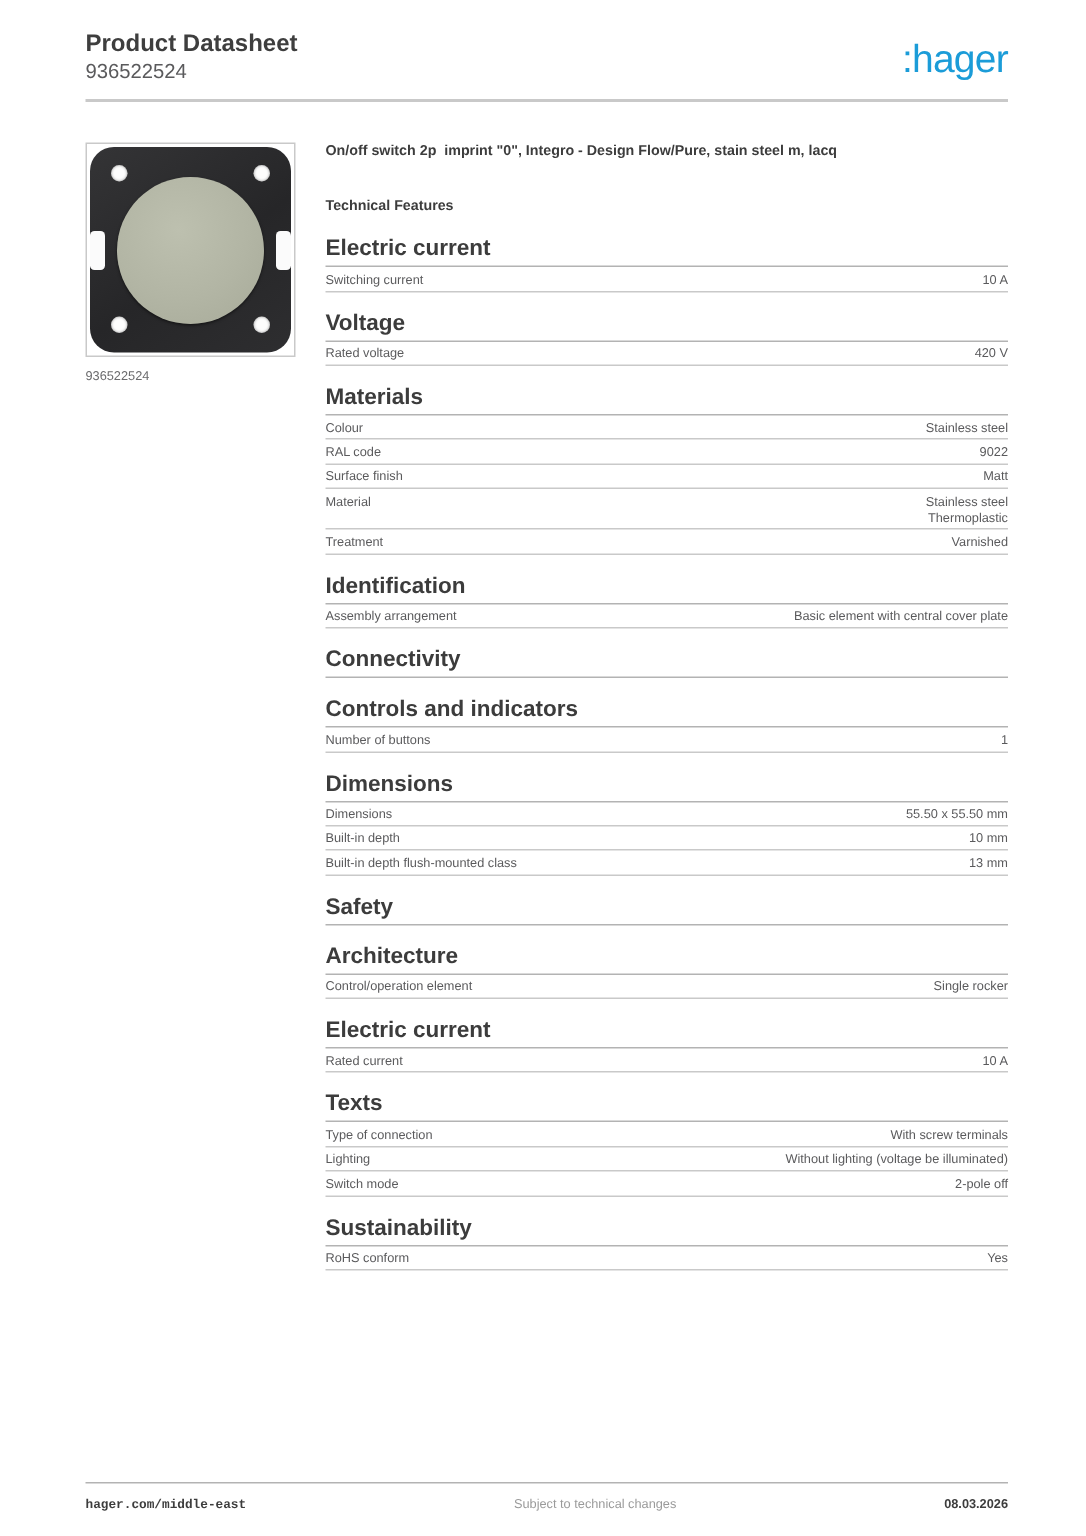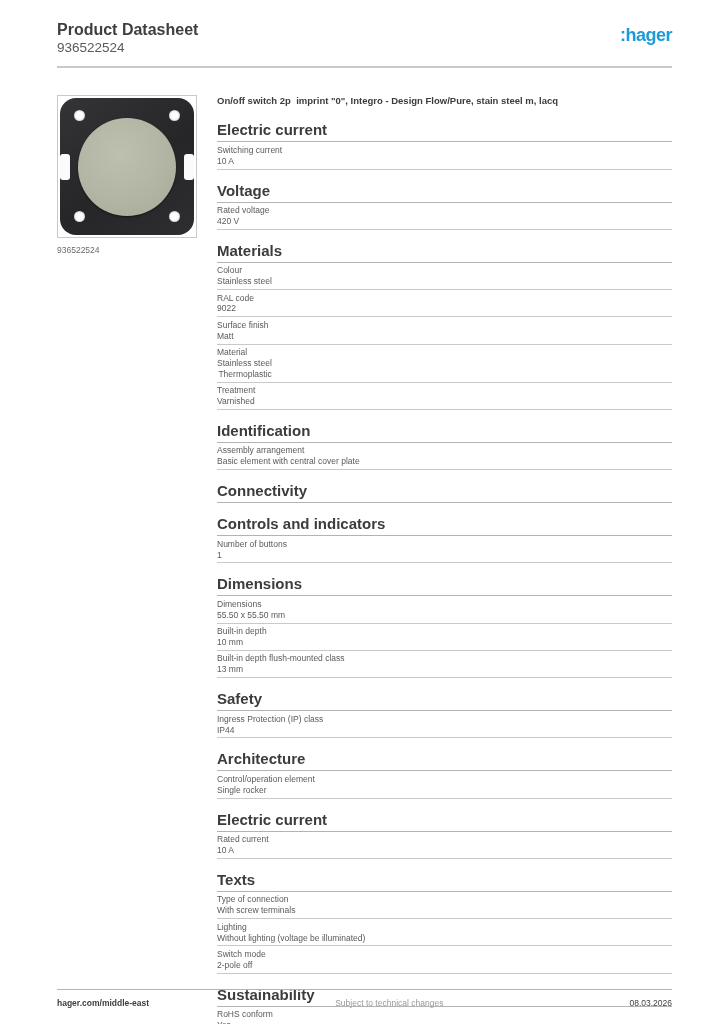--- a/index.html
+++ b/index.html
@@ -8,21 +8,21 @@
   .page {
     position:relative; width:724px; height:1024px; background:#ffffff;
     margin:0 auto; overflow:hidden;
   }
 
   
   .header { position:absolute; left:57px; right:52px; top:20px;
     display:flex; justify-content:space-between; align-items:flex-start; }
   .header-title { font-size:16px; font-weight:bold; color:#3e3e3e; line-height:1.2; }
   .header-number { font-size:13.5px; color:#5a5a5c; margin-top:1px; }
-  .logo { font-size:18px; font-weight:bold; letter-spacing:-0.5px; line-height:1;
+  .logo { font-size:26px; font-weight:normal; letter-spacing:-0.5px; line-height:1;
     margin-top:6px; color:#1b9cd8; }
   .header-divider { position:absolute; left:57px; right:52px; top:66px;
     height:2px; background:#c9c9c9; }
 
   
   .content { position:absolute; left:57px; right:52px; top:95px; display:flex; }
   .left-col { width:140px; flex:0 0 140px; }
   .right-col { flex:1; margin-left:20px; }
 
   
@@ -48,32 +48,32 @@
   .product-title { font-size:9.5px; font-weight:bold; color:#3c3c3c;
     line-height:1.3; white-space:pre-wrap; }
   .tf-heading { font-size:9.5px; font-weight:bold; color:#3c3c3c; margin-top:25px; }
   .sections { margin-top:14px; }
   .section { margin-top:12px; }
   .section:first-child { margin-top:0; }
   .section-heading { font-size:15px; font-weight:bold; color:#3c3c3c;
     padding-bottom:3px; border-bottom:1px solid #b3b3b3; }
   .trow { display:flex; justify-content:space-between; align-items:flex-start;
     padding:2.5px 0 2px 0; border-bottom:1px solid #c9c9c9;
-    font-size:8.5px; color:#5a5a5c; line-height:1.28;flex-direction:column; }
+    font-size:8.5px; color:#5a5a5c; line-height:1.28; }
   .tlabel { text-align:left; padding-right:10px; }
   .tvalue { text-align:right; }
 
   
   .footer { position:absolute; left:57px; right:52px; bottom:16px;
     border-top:1px solid #b3b3b3; padding-top:8px;
     display:flex; justify-content:space-between; align-items:baseline;
     font-size:8.5px; }
-  .footer-left  { font-weight:bold; color:#3d3d3d; text-decoration:none; }
+  .footer-left  { font-weight:bold; color:#3d3d3d; text-decoration:none;font-family:Liberation Mono, monospace; }
   .footer-center{ color:#9a9a9a; }
-  .footer-right { font-weight:normal; color:#3d3d3d; }
+  .footer-right { font-weight:bold; color:#3d3d3d; }
 </style>
 </head>
 <body>
 
 <div class="page">
 
   <div class="header">
     <div>
       <div class="header-title">Product Datasheet</div>
       <div class="header-number">936522524</div>
@@ -94,20 +94,21 @@
           <span class="notch n-l"></span>
           <span class="notch n-r"></span>
           <div class="pbutton"></div>
         </div>
       </div>
       <div class="pimg-caption">936522524</div>
     </div>
 
     <div class="right-col">
       <div class="product-title">On/off switch 2p  imprint "0", Integro - Design Flow/Pure, stain steel m, lacq</div>
+      <div class="tf-heading">Technical Features</div>
       <div class="sections">
           <div class="section">
             <div class="section-heading">Electric current</div>
             <div class="trow">
               <div class="tlabel">Switching current</div>
               <div class="tvalue">
                 <div>10 A</div>
               </div>
             </div>
           </div>
@@ -191,26 +192,20 @@
             </div>
             <div class="trow">
               <div class="tlabel">Built-in depth flush-mounted class</div>
               <div class="tvalue">
                 <div>13 mm</div>
               </div>
             </div>
           </div>
           <div class="section">
             <div class="section-heading">Safety</div>
-            <div class="trow">
-              <div class="tlabel">Ingress Protection (IP) class</div>
-              <div class="tvalue">
-                <div>IP44</div>
-              </div>
-            </div>
           </div>
           <div class="section">
             <div class="section-heading">Architecture</div>
             <div class="trow">
               <div class="tlabel">Control/operation element</div>
               <div class="tvalue">
                 <div>Single rocker</div>
               </div>
             </div>
           </div>

